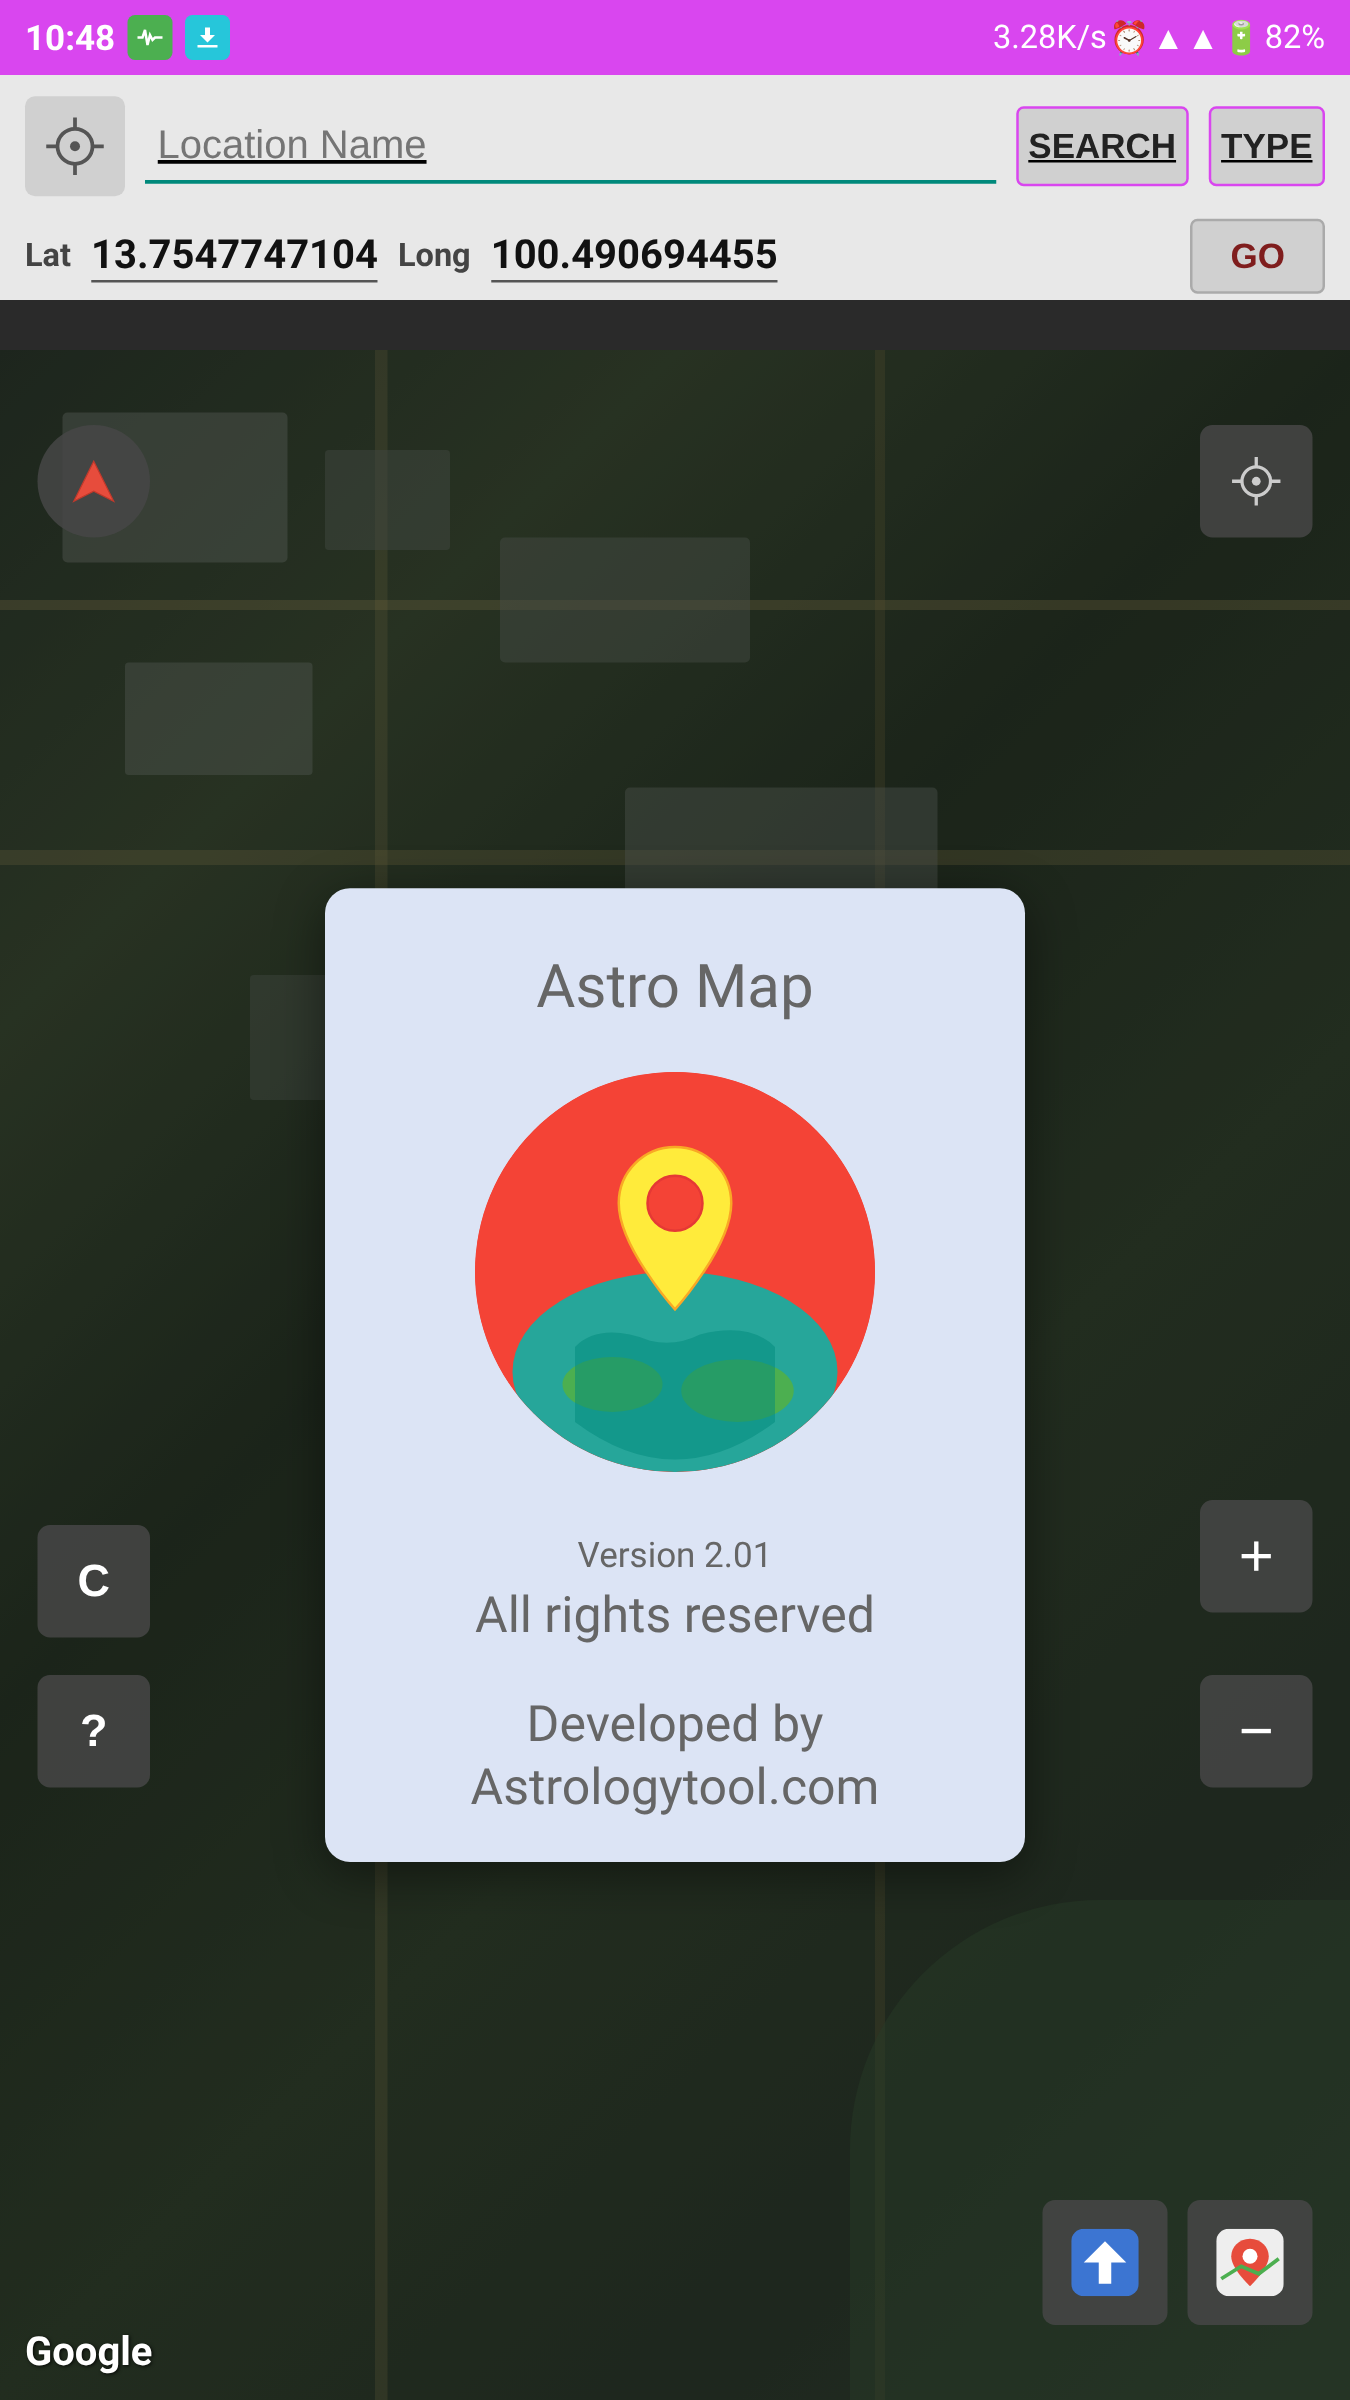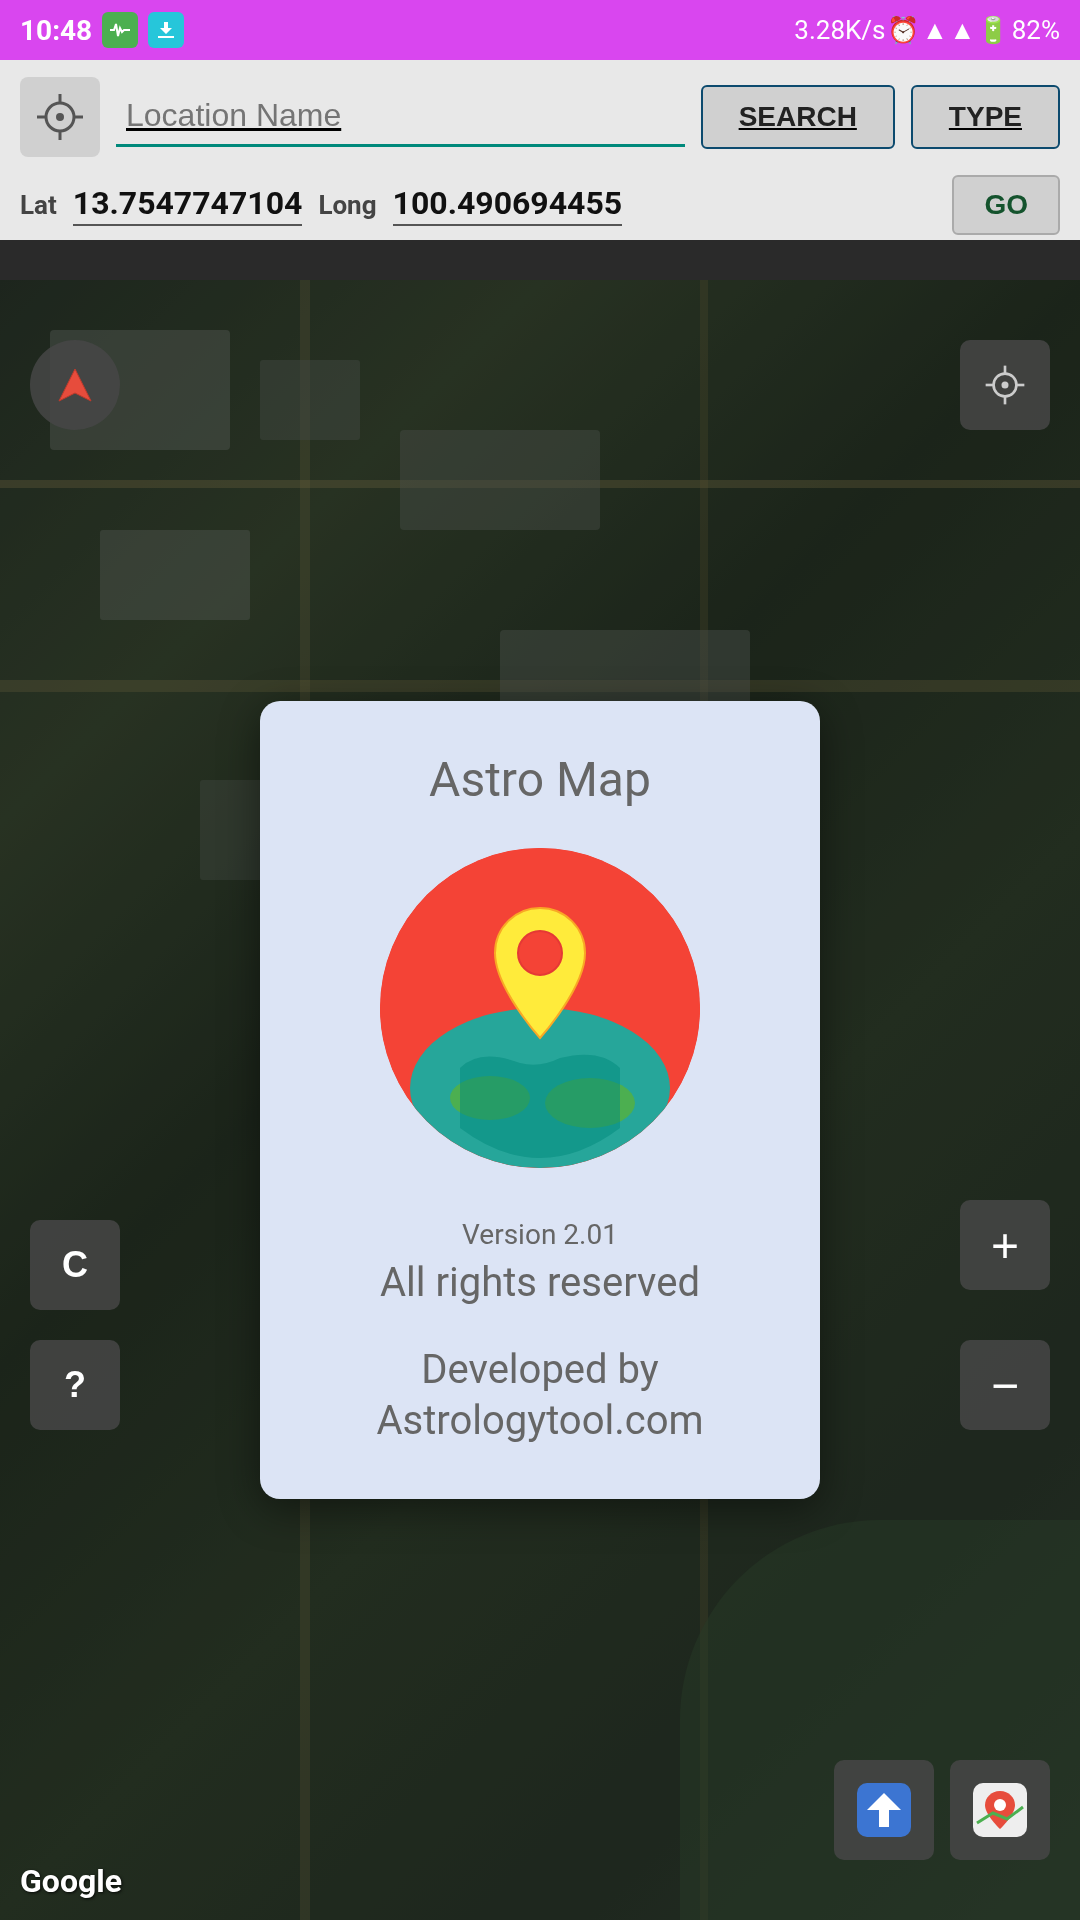--- a/index.html
+++ b/index.html
@@ -79,23 +79,23 @@
       border: none;
       border-bottom: 3px solid #00897b;
       background: transparent;
       font-size: 32px;
       color: #333;
       outline: none;
       padding: 0 10px;
     }
     .search-btn, .type-btn {
       height: 64px;
-      padding: 0 36px;
+      padding: 0 8px;
       background: #d0d0d0;
-      border: 2px solid #0c4a6e;
+      border: 2px solid #d946ef;
       border-radius: 6px;
       font-size: 28px;
       font-weight: bold;
       color: #222;
       cursor: pointer;
     }
     .toolbar-row2 {
       display: flex;
       align-items: center;
       gap: 20px;
@@ -115,21 +115,21 @@
       padding-bottom: 2px;
     }
     .go-btn {
       height: 60px;
       padding: 0 30px;
       background: #d0d0d0;
       border: 2px solid #aaa;
       border-radius: 6px;
       font-size: 28px;
       font-weight: bold;
-      color: #14532d;
+      color: #7f1d1d;
       cursor: pointer;
       margin-left: auto;
     }
     .coord-info {
       width: 100%;
       text-align: center;
       font-size: 26px;
       color: #444;
       padding: 6px 0;
       background: #e8e8e8;
@@ -336,21 +336,21 @@
         <rect width="54" height="54" rx="10" fill="#eee"></rect>
         <path d="M27 8 C18 8 12 15 12 22 C12 32 27 46 27 46 C27 46 42 32 42 22 C42 15 36 8 27 8Z" fill="#e74c3c"></path>
         <circle cx="27" cy="22" r="6" fill="white"></circle>
         <path d="M4 40 L20 30 L34 36 L50 24" stroke="#4CAF50" stroke-width="3" fill="none"></path>
       </svg>
     </button>
   </div>
 
   <div style="position:absolute; bottom:20px; left:20px; font-size:32px; color:white; font-weight:bold; z-index:20; text-shadow:1px 1px 3px rgba(0,0,0,0.8);">Google</div>
 
-  <div class="about-dialog" style="position:absolute; top:50%; left:50%; transform:translate(-50%,-50%); width:560px; background:#dce4f5; border-radius:20px; padding:50px 40px 55px; display:flex; flex-direction:column; align-items:center; z-index:30; box-shadow:0 10px 40px rgba(0,0,0,0.45);">
+  <div class="about-dialog" style="position:absolute; top:50%; left:50%; transform:translate(-50%,-50%); width:560px; background:#dce4f5; border-radius:20px; padding:50px 40px 36px; display:flex; flex-direction:column; align-items:center; z-index:30; box-shadow:0 10px 40px rgba(0,0,0,0.45);">
 
     <div class="dialog-title" style="font-size:48px; color:#666; font-weight:400; margin-bottom:40px;">Astro Map</div>
 
     <div style="width:320px; height:320px; border-radius:50%; overflow:hidden; margin-bottom:50px; position:relative; background:#f44336;">
       <svg width="320" height="320" viewBox="0 0 320 320">
 
         <circle cx="160" cy="160" r="160" fill="#f44336"></circle>
 
         <ellipse cx="160" cy="240" rx="130" ry="80" fill="#26a69a"></ellipse>
 

